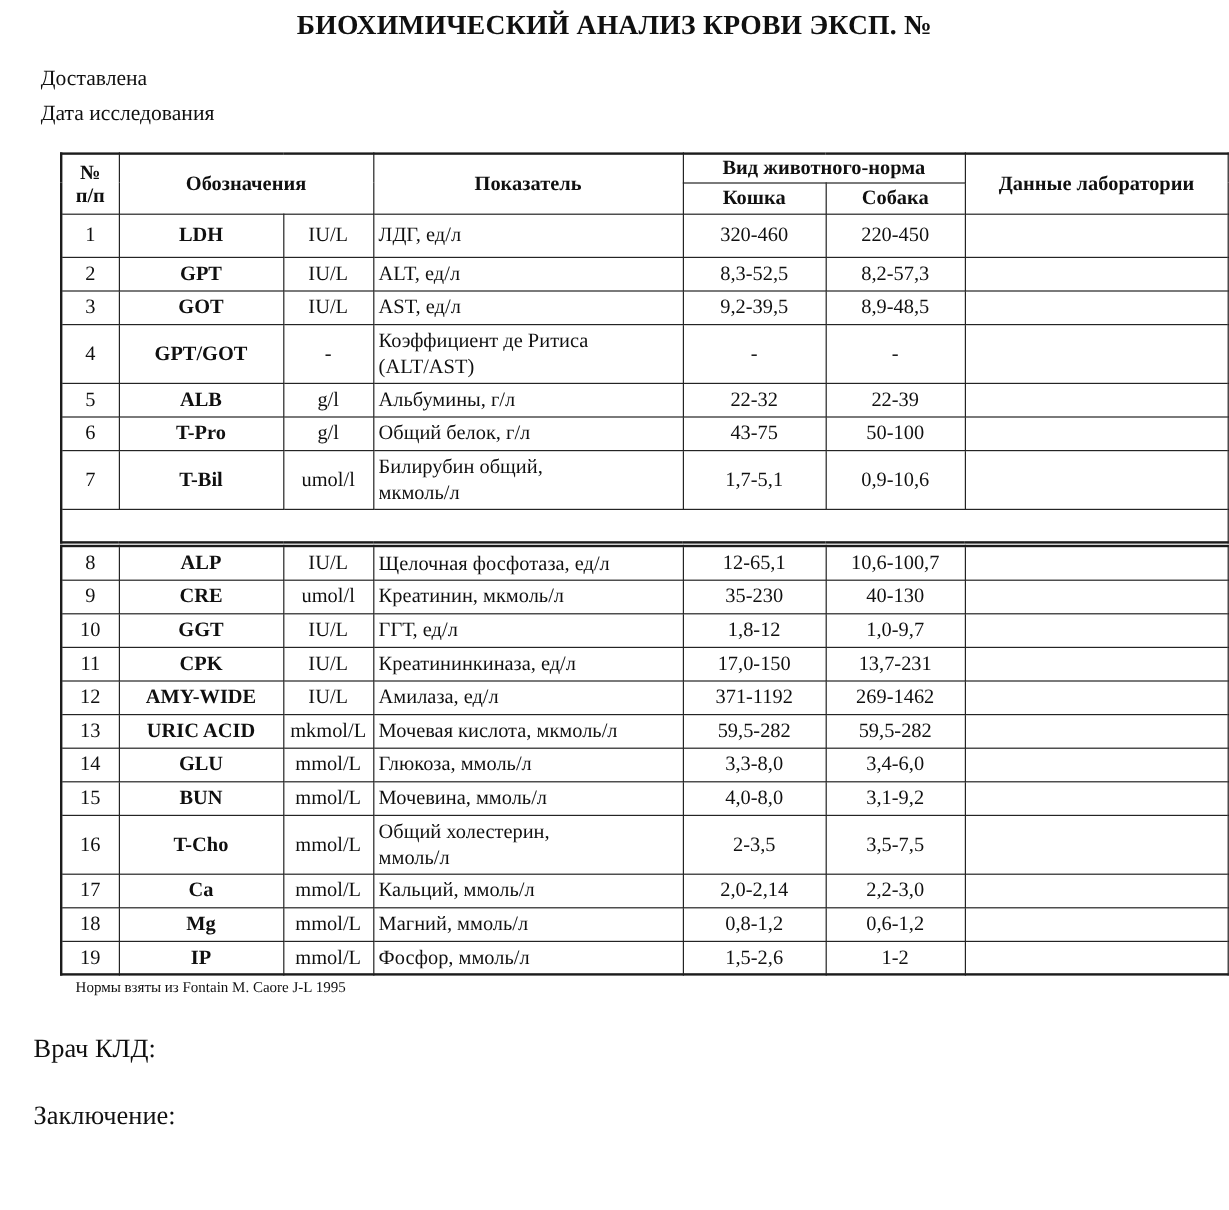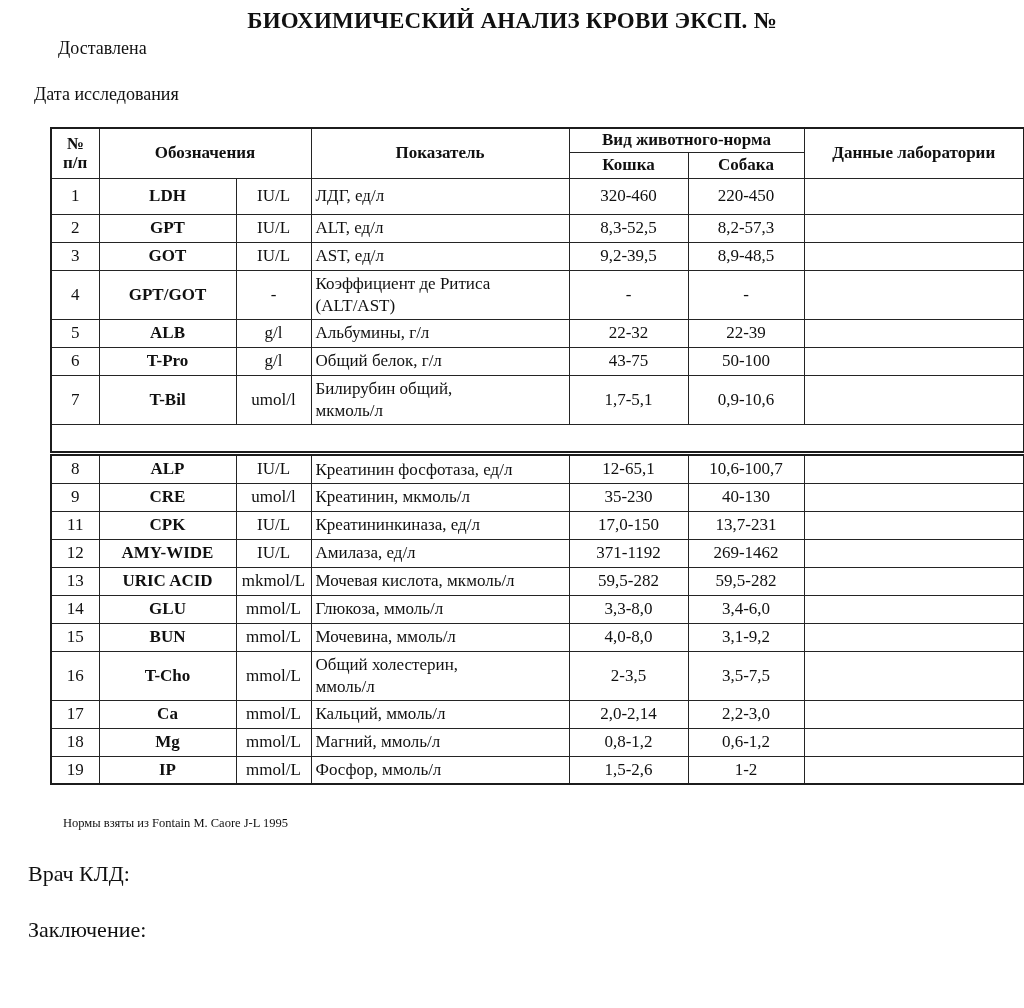--- a/index.html
+++ b/index.html
@@ -7,21 +7,21 @@
     width:1024px; height:1008px; position:relative;
     background:#ffffff; color:#101010;
     font-family:"Liberation Serif","DejaVu Serif",serif;
     overflow:hidden;
   }
   .title {
     position:absolute; top:8px; left:0; width:1024px;
     text-align:center; font-weight:bold; font-size:23px; letter-spacing:0.2px;
   }
   .top-label { position:absolute; left:34px; font-size:18px; }
-  .label-delivered { top:38px;margin-left:24px; }
+  .label-delivered { top:55px; }
   .label-date { top:84px; }
 
   table.results {
     position:absolute; left:50px; width:973px;
     border-collapse:collapse; table-layout:fixed;
     font-size:17px;
   }
   #table1 { top:127px; }
   #table2 { top:454px; }
   table.results th, table.results td {
@@ -162,35 +162,44 @@
     <col style="width:258px">
       <col style="width:119px">
       <col style="width:116px">
       <col style="width:220px">
   </colgroup>
   <tbody data-rows="table.sections.1.rows">
       <tr>
         <td class="c-num">8</td>
         <td class="c-abbr">ALP</td>
         <td class="c-unit">IU/L</td>
-        <td class="c-indicator">Креатинин фосфотаза, ед/л</td>
+        <td class="c-indicator">Щелочная фосфотаза, ед/л</td>
         <td class="c-cat">12-65,1</td>
         <td class="c-dog">10,6-100,7</td>
         <td class="c-lab"></td>
       </tr>
       <tr>
         <td class="c-num">9</td>
         <td class="c-abbr">CRE</td>
         <td class="c-unit">umol/l</td>
         <td class="c-indicator">Креатинин, мкмоль/л</td>
         <td class="c-cat">35-230</td>
         <td class="c-dog">40-130</td>
         <td class="c-lab"></td>
       </tr>
       <tr>
+        <td class="c-num">10</td>
+        <td class="c-abbr">GGT</td>
+        <td class="c-unit">IU/L</td>
+        <td class="c-indicator">ГГТ, ед/л</td>
+        <td class="c-cat">1,8-12</td>
+        <td class="c-dog">1,0-9,7</td>
+        <td class="c-lab"></td>
+      </tr>
+      <tr>
         <td class="c-num">11</td>
         <td class="c-abbr">CPK</td>
         <td class="c-unit">IU/L</td>
         <td class="c-indicator">Креатининкиназа, ед/л</td>
         <td class="c-cat">17,0-150</td>
         <td class="c-dog">13,7-231</td>
         <td class="c-lab"></td>
       </tr>
       <tr>
         <td class="c-num">12</td>

